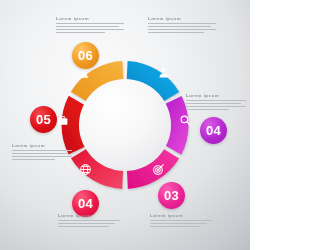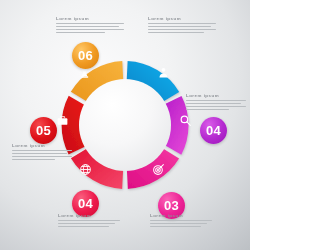--- a/index.html
+++ b/index.html
@@ -130,27 +130,27 @@
     <svg viewBox="0 0 24 24" width="13" height="13" fill="#ffffff">
       <rect x="5" y="2.5" width="14" height="2.4" rx="1"></rect>
       <rect x="5" y="19.1" width="14" height="2.4" rx="1"></rect>
       <path d="M7 4.9h10c0 3.4-3 5.4-3 7.1s3 3.7 3 7.1H7c0-3.4 3-5.4 3-7.1S7 8.3 7 4.9z"></path>
     </svg>
   </div>
 
   <div class="badge" style="left:200px;top:117px;background:radial-gradient(circle at 34% 28%,#d95ae8 0%,#b52ad0 52%,#9a14b8 100%);">
     <span>04</span>
   </div>
-  <div class="badge" style="left:158px;top:192px;background:radial-gradient(circle at 34% 28%,#fb62b6 0%,#ed2496 52%,#d40f80 100%);text-align:center;">
+  <div class="badge" style="left:158px;top:182px;background:radial-gradient(circle at 34% 28%,#fb62b6 0%,#ed2496 52%,#d40f80 100%);text-align:center;">
     <span>03</span>
   </div>
   <div class="badge" style="left:72px;top:190px;background:radial-gradient(circle at 34% 28%,#fa5f7e 0%,#ed1a4c 52%,#d00a32 100%);">
     <span>04</span>
   </div>
-  <div class="badge" style="left:30px;top:117px;background:radial-gradient(circle at 34% 28%,#f5484c 0%,#de1018 52%,#bc060c 100%);">
+  <div class="badge" style="left:30px;top:106px;background:radial-gradient(circle at 34% 28%,#f5484c 0%,#de1018 52%,#bc060c 100%);">
     <span>05</span>
   </div>
   <div class="badge" style="left:72px;top:42px;background:radial-gradient(circle at 34% 28%,#ffc766 0%,#f09a22 52%,#d97f0c 100%);">
     <span>06</span>
   </div>
 
   <div class="txt" style="left:56px;top:16px;">
     <div class="hd">Lorem ipsum</div>
     <div class="ln w100"></div>
     <div class="ln w90"></div>

